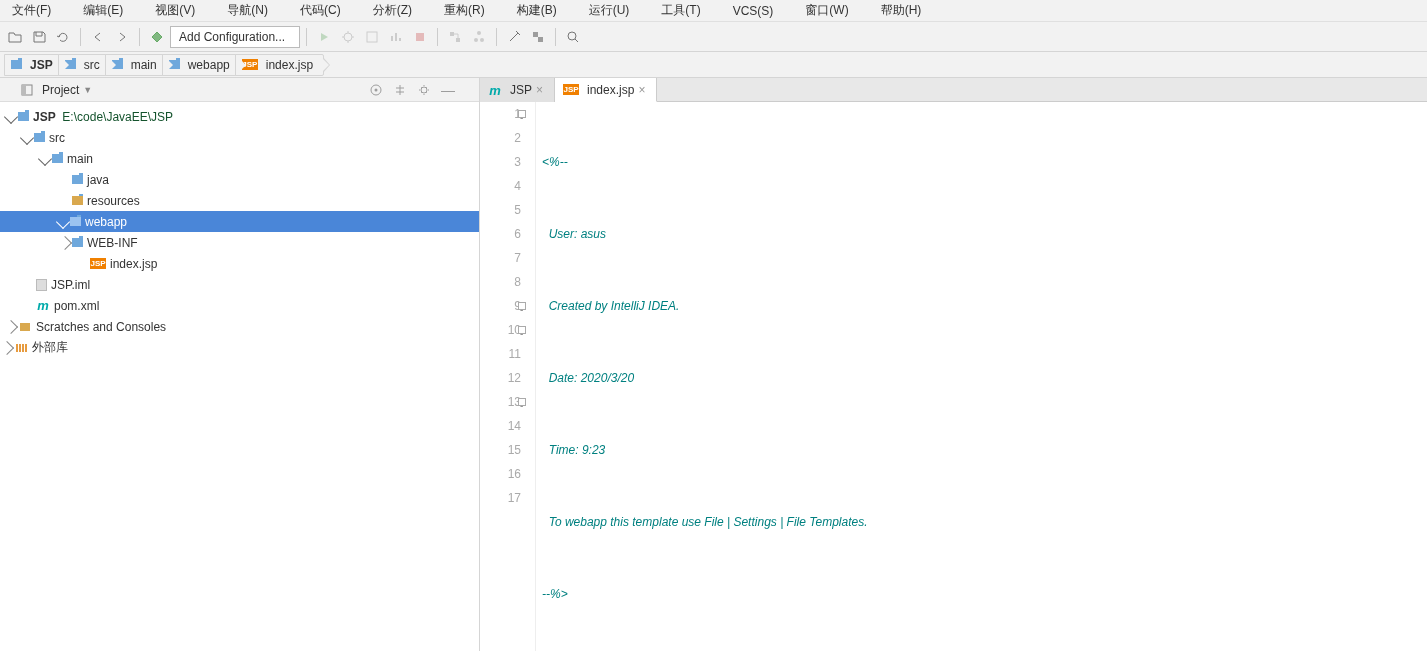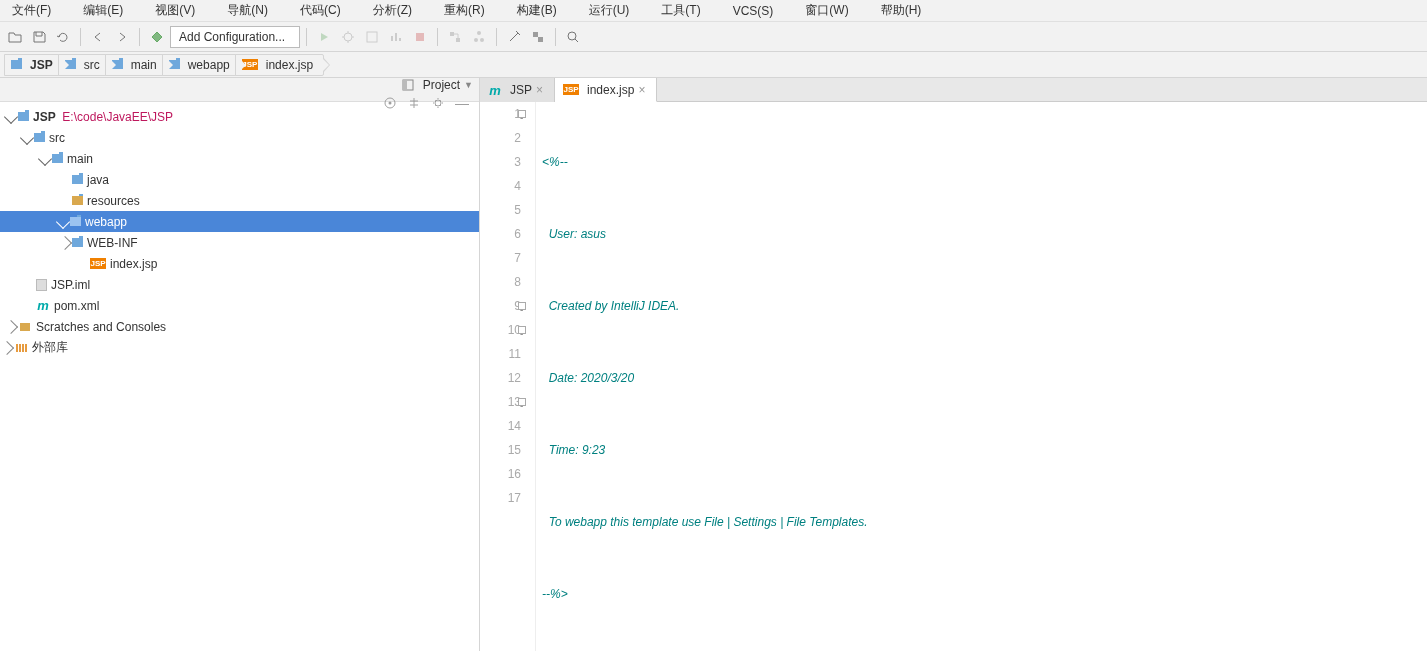--- a/index.html
+++ b/index.html
@@ -10,21 +10,21 @@
 .tbtn { width:22px; height:22px; display:flex; align-items:center; justify-content:center; cursor:pointer; opacity:.8; }
 .tbtn.dis { opacity:.35; }
 .sep { width:1px; height:18px; background:#ccc; margin:0 4px; }
 .combo { height:22px; border:1px solid #bbb; background:#fff; padding:0 8px; min-width:130px; display:flex; align-items:center; cursor:pointer; }
 .breadcrumb { display:flex; align-items:center; height:26px; padding:0 4px; background:#f2f2f2; border-bottom:1px solid #d5d5d5; }
 .crumb { display:flex; align-items:center; height:22px; padding:0 10px 0 6px; border:1px solid #d5d5d5; border-radius:0 2px 2px 0; cursor:pointer; position:relative; margin-right:-6px; background:#f2f2f2; gap:4px; }
 .crumb::after { content:""; position:absolute; right:-7px; top:2px; width:0; height:0; border-top:8px solid transparent; border-bottom:8px solid transparent; border-left:7px solid #d5d5d5; }
 .crumb::before { content:""; position:absolute; right:-6px; top:3px; width:0; height:0; border-top:7px solid transparent; border-bottom:7px solid transparent; border-left:7px solid #f2f2f2; z-index:1; }
 .main { display:flex; height:573px; }
 .left { width:480px; background:#fff; border-right:1px solid #d5d5d5; }
-.left-header { display:flex; align-items:flex-end; height:24px; padding:0 6px; border-bottom:1px solid #ddd; background:#f2f2f2;flex-direction:column; }
+.left-header { display:flex; align-items:center; height:24px; padding:0 20px; border-bottom:1px solid #ddd; background:#f2f2f2; }
 .left-header .title { flex:1; display:flex; align-items:center; gap:4px; cursor:pointer; }
 .left-tools { display:flex; gap:2px; }
 .tree { padding:4px 0; }
 .tree-row { display:flex; align-items:center; height:21px; cursor:pointer; white-space:nowrap; padding-right:8px; }
 .tree-row.sel { background:#4a86d8; color:#fff; }
 .chev { width:10px; height:10px; display:inline-block; border-style:solid; border-width:0 0 1px 1px; border-color:#666; transform:rotate(-45deg); margin-right:2px; }
 .chev.open { transform:rotate(-45deg); }
 .chev.closed { transform:rotate(-135deg); border-color:#888; }
 .icon { width:14px; height:14px; display:inline-flex; align-items:center; justify-content:center; margin-right:4px; }
 .right { flex:1; background:#fff; display:flex; flex-direction:column; }
@@ -218,21 +218,21 @@
         <span class="tbtn">
             <svg width="14" height="14">
               <circle cx="7" cy="7" r="3" fill="none" stroke="#888"></circle>
               <path d="M7 2v1M7 11v1M2 7h1M11 7h1M4 4l.7.7M10 10l-.7-.7M4 10l.7-.7M10 4l-.7.7" stroke="#888"></path>
             </svg>
           </span>
         <span class="tbtn" style="font-size:14px;color:#888;">—</span>
       </div>
     </div>
     <div class="tree">
-      <div class="tree-row" style="padding-left:6px"><span class="chev open"></span><span class="icon di"></span><b>JSP</b>&nbsp;&nbsp;<span style="color:#be185d">E:\code\JavaEE\JSP</span></div>
+      <div class="tree-row" style="padding-left:6px"><span class="chev open"></span><span class="icon di"></span><b>JSP</b>&nbsp;&nbsp;<span style="color:#14532d">E:\code\JavaEE\JSP</span></div>
       <div class="tree-row" style="padding-left:22px">
           <span class="chev open"></span>
           <span class="icon di"></span>
           <span>src</span>
         </div>
       <div class="tree-row" style="padding-left:40px">
           <span class="chev open"></span>
           <span class="icon di"></span>
           <span>main</span>
         </div>

